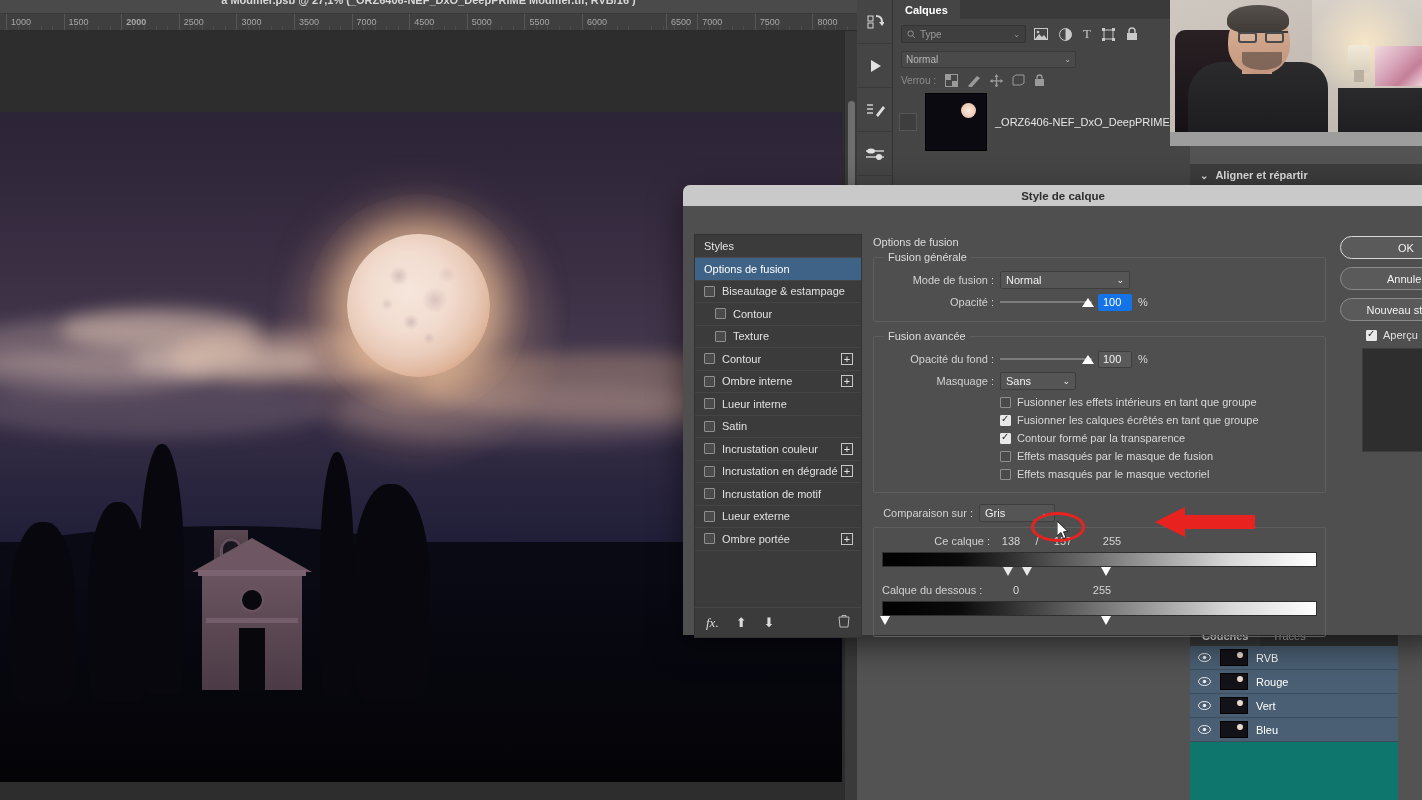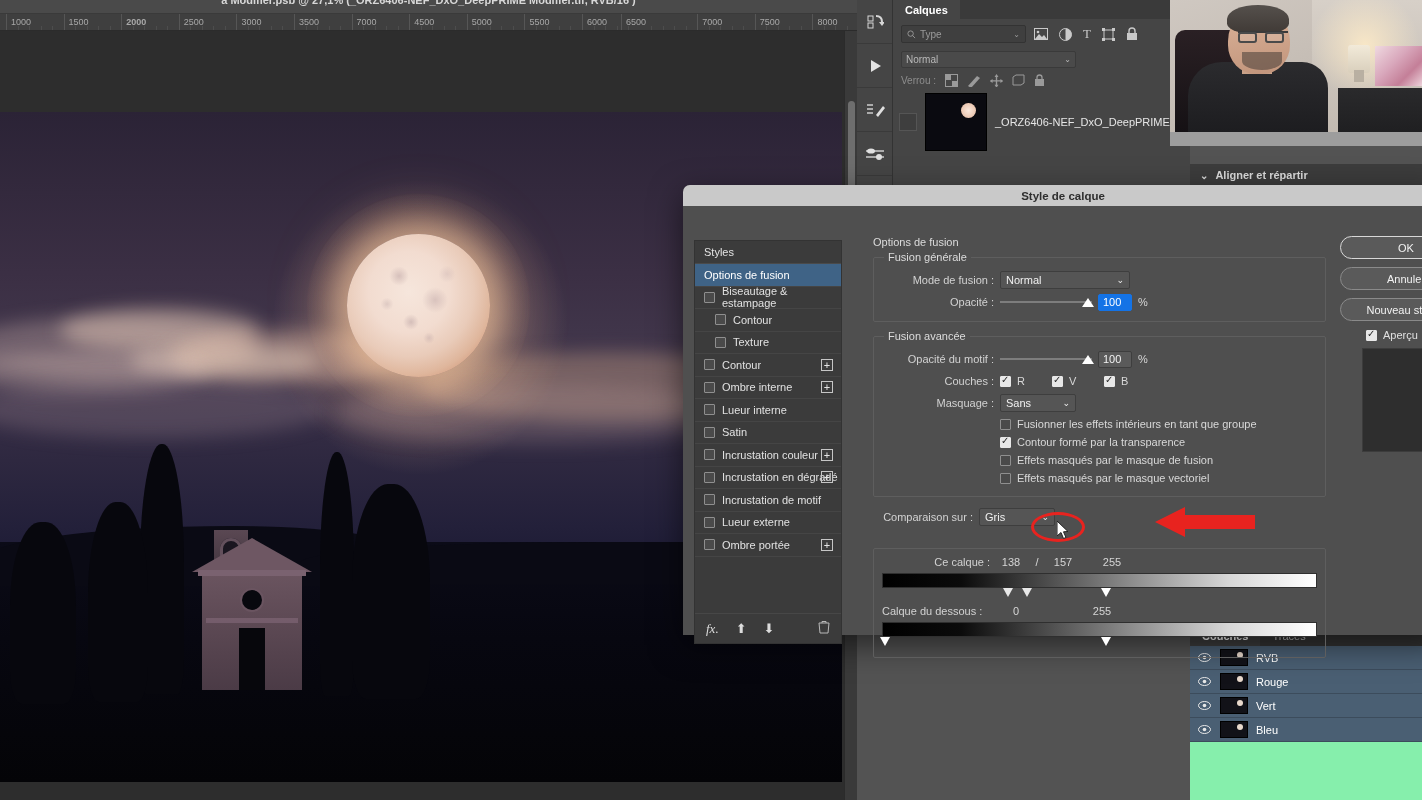--- a/index.html
+++ b/index.html
@@ -179,21 +179,21 @@
   
   #right-col{ left:1190px; top:146px; width:232px; height:654px; background:#535353;}
   #align-header{
     position:absolute; left:0; top:18px; width:232px; height:22px;
     background:#3c3c3c; display:flex; align-items:center; gap:7px; padding:0 10px;
     font-size:11px; font-weight:bold; color:#dcdcdc;
   }
   #align-body{ position:absolute; left:0; top:40px; width:232px; height:16px; background:#c9c9c9;}
 
   
-  #channels-panel{ left:1190px; top:626px; width:232px; height:174px; background:#86efac;}
+  #channels-panel{ left:1190px; top:626px; width:208px; height:174px; background:#0f766e;}
   #ch-tabs{ height:20px; background:#333; display:flex; align-items:stretch;}
   .ch-tab{ padding:0 12px; font-size:11px; color:#bdbdbd; display:flex; align-items:center;}
   .ch-tab.active{ background:#3c3c3c; color:#fff; font-weight:bold;}
   .ch-row{ height:24px; display:flex; align-items:center; gap:8px; padding:0 6px;
     background:#4a5f73; border-bottom:1px solid #3c4c5c;}
   .ch-eye{ width:16px; display:flex; justify-content:center; color:#e8e8e8;}
   .ch-thumb{ width:28px; height:17px; background:#121218; border:1px solid #000; position:relative;}
   .ch-thumb .dot{ position:absolute; left:16px; top:2px; width:6px; height:6px; border-radius:50%; background:#e9d9cc;}
   .ch-label{ font-size:11px; color:#fff;}
 
@@ -206,21 +206,21 @@
   }
   #dlg-title{
     height:21px; background:#c9c9c9; border-radius:7px 7px 0 0;
     display:flex; align-items:center; justify-content:center;
     font-size:11.5px; font-weight:bold; color:#2e2e2e;
   }
   #dlg-body{ position:relative; height:429px; background:#4f4f4f; padding:9px 10px; }
 
   
   #styles-list{
-    position:absolute; left:11px; top:34px; width:148px; height:404px;
+    position:absolute; left:11px; top:28px; width:168px; height:404px;
     background:#3b3b3b; border:1px solid #333;
   }
   #styles-head{ height:23px; display:flex; align-items:center; padding-left:9px;
     font-size:11px; color:#e3e3e3; border-bottom:1px solid #4a4a4a;}
   .st-row{
     height:22.5px; display:flex; align-items:center; gap:7px; padding-left:9px;
     font-size:11px; color:#e1e1e1; border-bottom:1px solid #454545; position:relative;
   }
   .st-row.sel{ background:#3f6386; color:#fff; }
   .st-row.indent{ padding-left:20px; }
@@ -382,21 +382,21 @@
     <div class="subtick" style="left: 547.44px;"></div>
     <div class="subtick" style="left: 558.96px;"></div>
     <div class="subtick" style="left: 570.48px;"></div>
     <div class="tick" style="left: 582px; text-align: right;">
       <span>6000</span>
     </div>
     <div class="subtick" style="left: 593.52px;"></div>
     <div class="subtick" style="left: 605.04px;"></div>
     <div class="subtick" style="left: 616.56px;"></div>
     <div class="subtick" style="left: 628.08px;"></div>
-    <div class="tick" style="left: 621px;">
+    <div class="tick" style="left: 666px;">
       <span>6500</span>
     </div>
     <div class="subtick" style="left: 651.12px;"></div>
     <div class="subtick" style="left: 662.64px;"></div>
     <div class="subtick" style="left: 674.16px;"></div>
     <div class="subtick" style="left: 685.68px;"></div>
     <div class="tick" style="left: 697.2px;">
       <span>7000</span>
     </div>
     <div class="subtick" style="left: 708.72px;"></div>
@@ -766,54 +766,43 @@
               <div class="knob" style="left:82px"></div>
           </div>
           <div class="num hl" style="width:34px">100</div>
           <span>%</span>
         </div>
       </fieldset>
 
       <fieldset style="margin-top:8px">
         <legend>Fusion avancée</legend>
         <div class="row">
-          <span class="lbl" style="width:112px">Opacité du motif :</span>
+          <span class="lbl" style="width:112px">Opacité du fond :</span>
           <div class="slider" style="width:92px">
             <div class="track"></div>
               <div class="knob" style="left:82px"></div>
           </div>
           <div class="num" style="width:34px">100</div>
           <span>%</span>
-        </div>
-        <div class="row">
-          <span class="lbl" style="width:112px">Couches :</span>
-          <div class="chk" style="width:46px">
-            <span class="cbx on"></span>
-            <span>R</span>
-          </div>
-          <div class="chk" style="width:46px">
-            <span class="cbx on"></span>
-            <span>V</span>
-          </div>
-          <div class="chk" style="width:46px">
-            <span class="cbx on"></span>
-            <span>B</span>
-          </div>
         </div>
         <div class="row">
           <span class="lbl" style="width:112px">Masquage :</span>
           <div class="sel-box" style="width:76px">
             <span>Sans</span>
             <span style="font-size:9px">⌄</span>
           </div>
         </div>
         <div style="margin-left:118px;margin-top:2px" id="adv-checkboxes">
             <div class="chk" style="margin-bottom: 2px;">
               <span class="cbx"></span>
               <span>Fusionner les effets intérieurs en tant que groupe</span>
+            </div>
+            <div class="chk" style="margin-bottom: 2px;">
+              <span class="cbx on"></span>
+              <span>Fusionner les calques écrêtés en tant que groupe</span>
             </div>
             <div class="chk" style="margin-bottom: 2px;">
               <span class="cbx on"></span>
               <span>Contour formé par la transparence</span>
             </div>
             <div class="chk" style="margin-bottom: 2px;">
               <span class="cbx"></span>
               <span>Effets masqués par le masque de fusion</span>
             </div>
             <div class="chk" style="margin-bottom: 2px;">
@@ -824,21 +813,21 @@
       </fieldset>
 
       <div class="row" style="margin-top:9px">
         <span class="lbl" style="width:100px">Comparaison sur :</span>
         <div class="sel-box" style="width:76px">
           <span>Gris</span>
           <span style="font-size:9px">⌄</span>
         </div>
       </div>
 
-      <fieldset style="margin-top:20px;padding-top:4px">
+      <fieldset style="margin-top:3px;padding-top:4px">
         <div class="row" style="height:18px">
           <span class="lbl" style="width:108px">Ce calque :</span>
           <span style="width:30px;text-align:center">138</span>
           <span style="width:10px;text-align:center">/</span>
           <span style="width:30px;text-align:center">157</span>
           <span style="width:40px;text-align:center;margin-left:8px">255</span>
         </div>
         <div style="position:relative;margin:2px 0 14px 0">
           <div class="gradbar gray"></div>
           <div class="stop half-l" style="left:121px;top:15px"></div>

